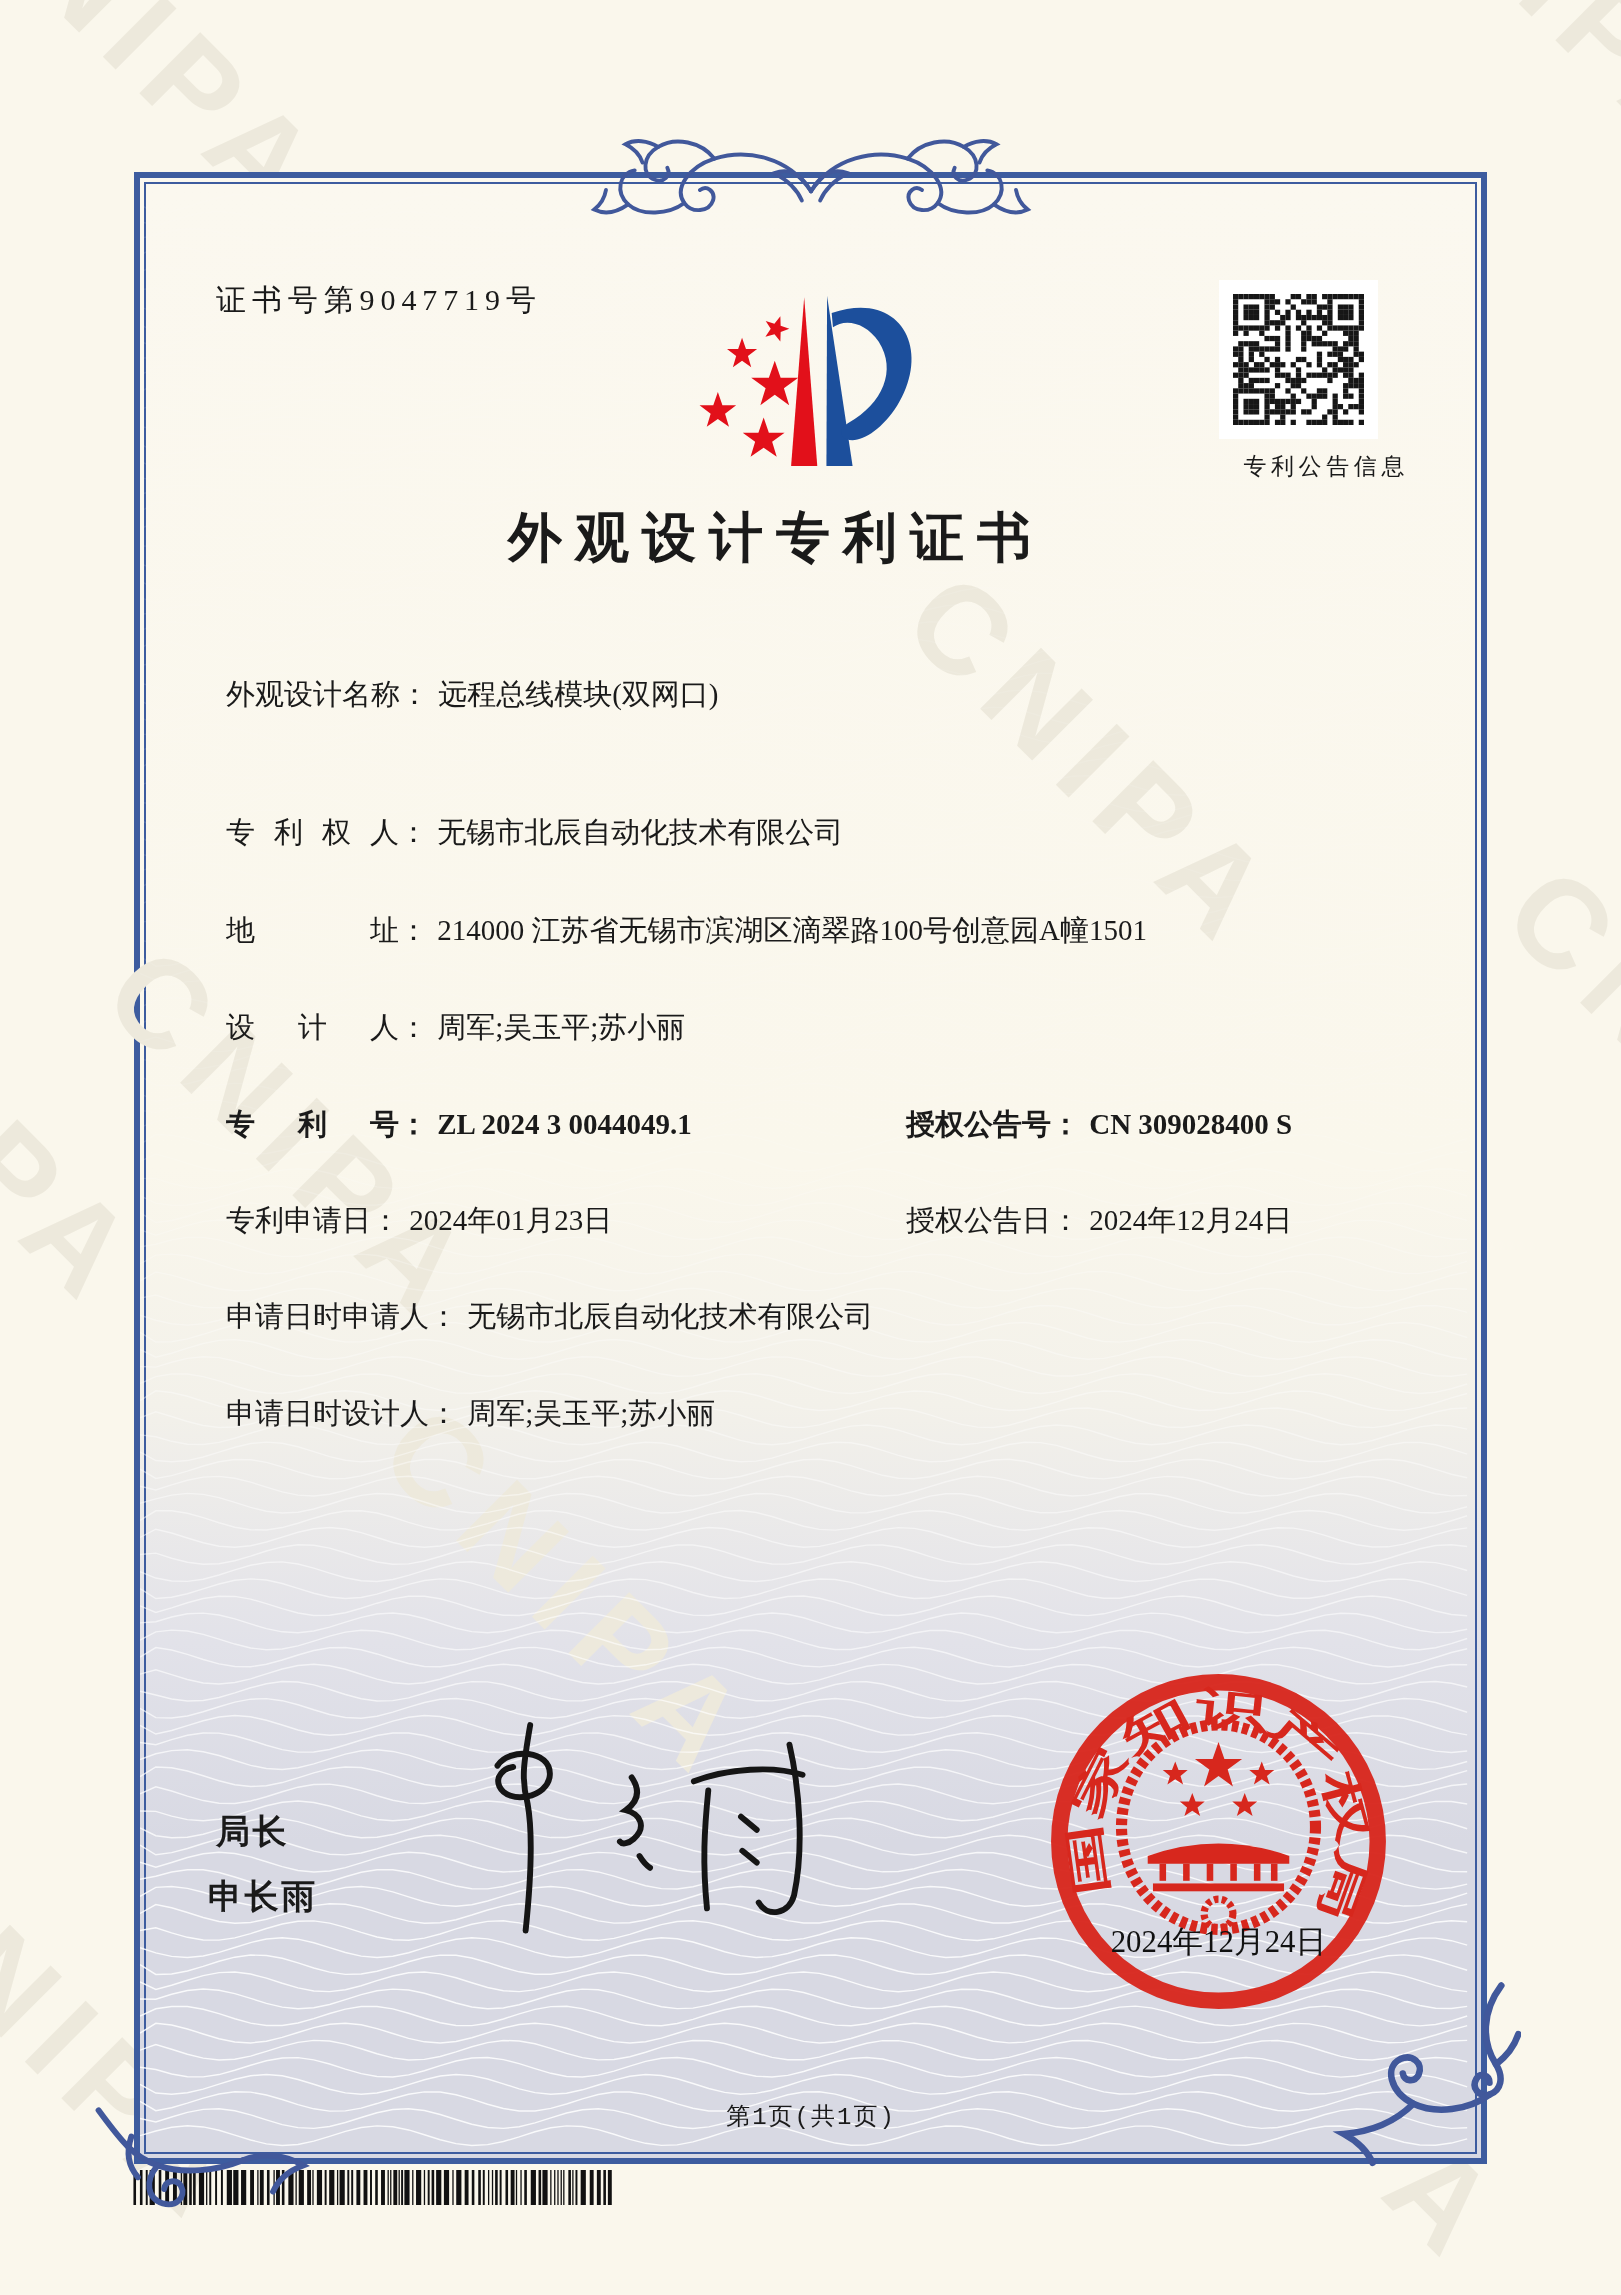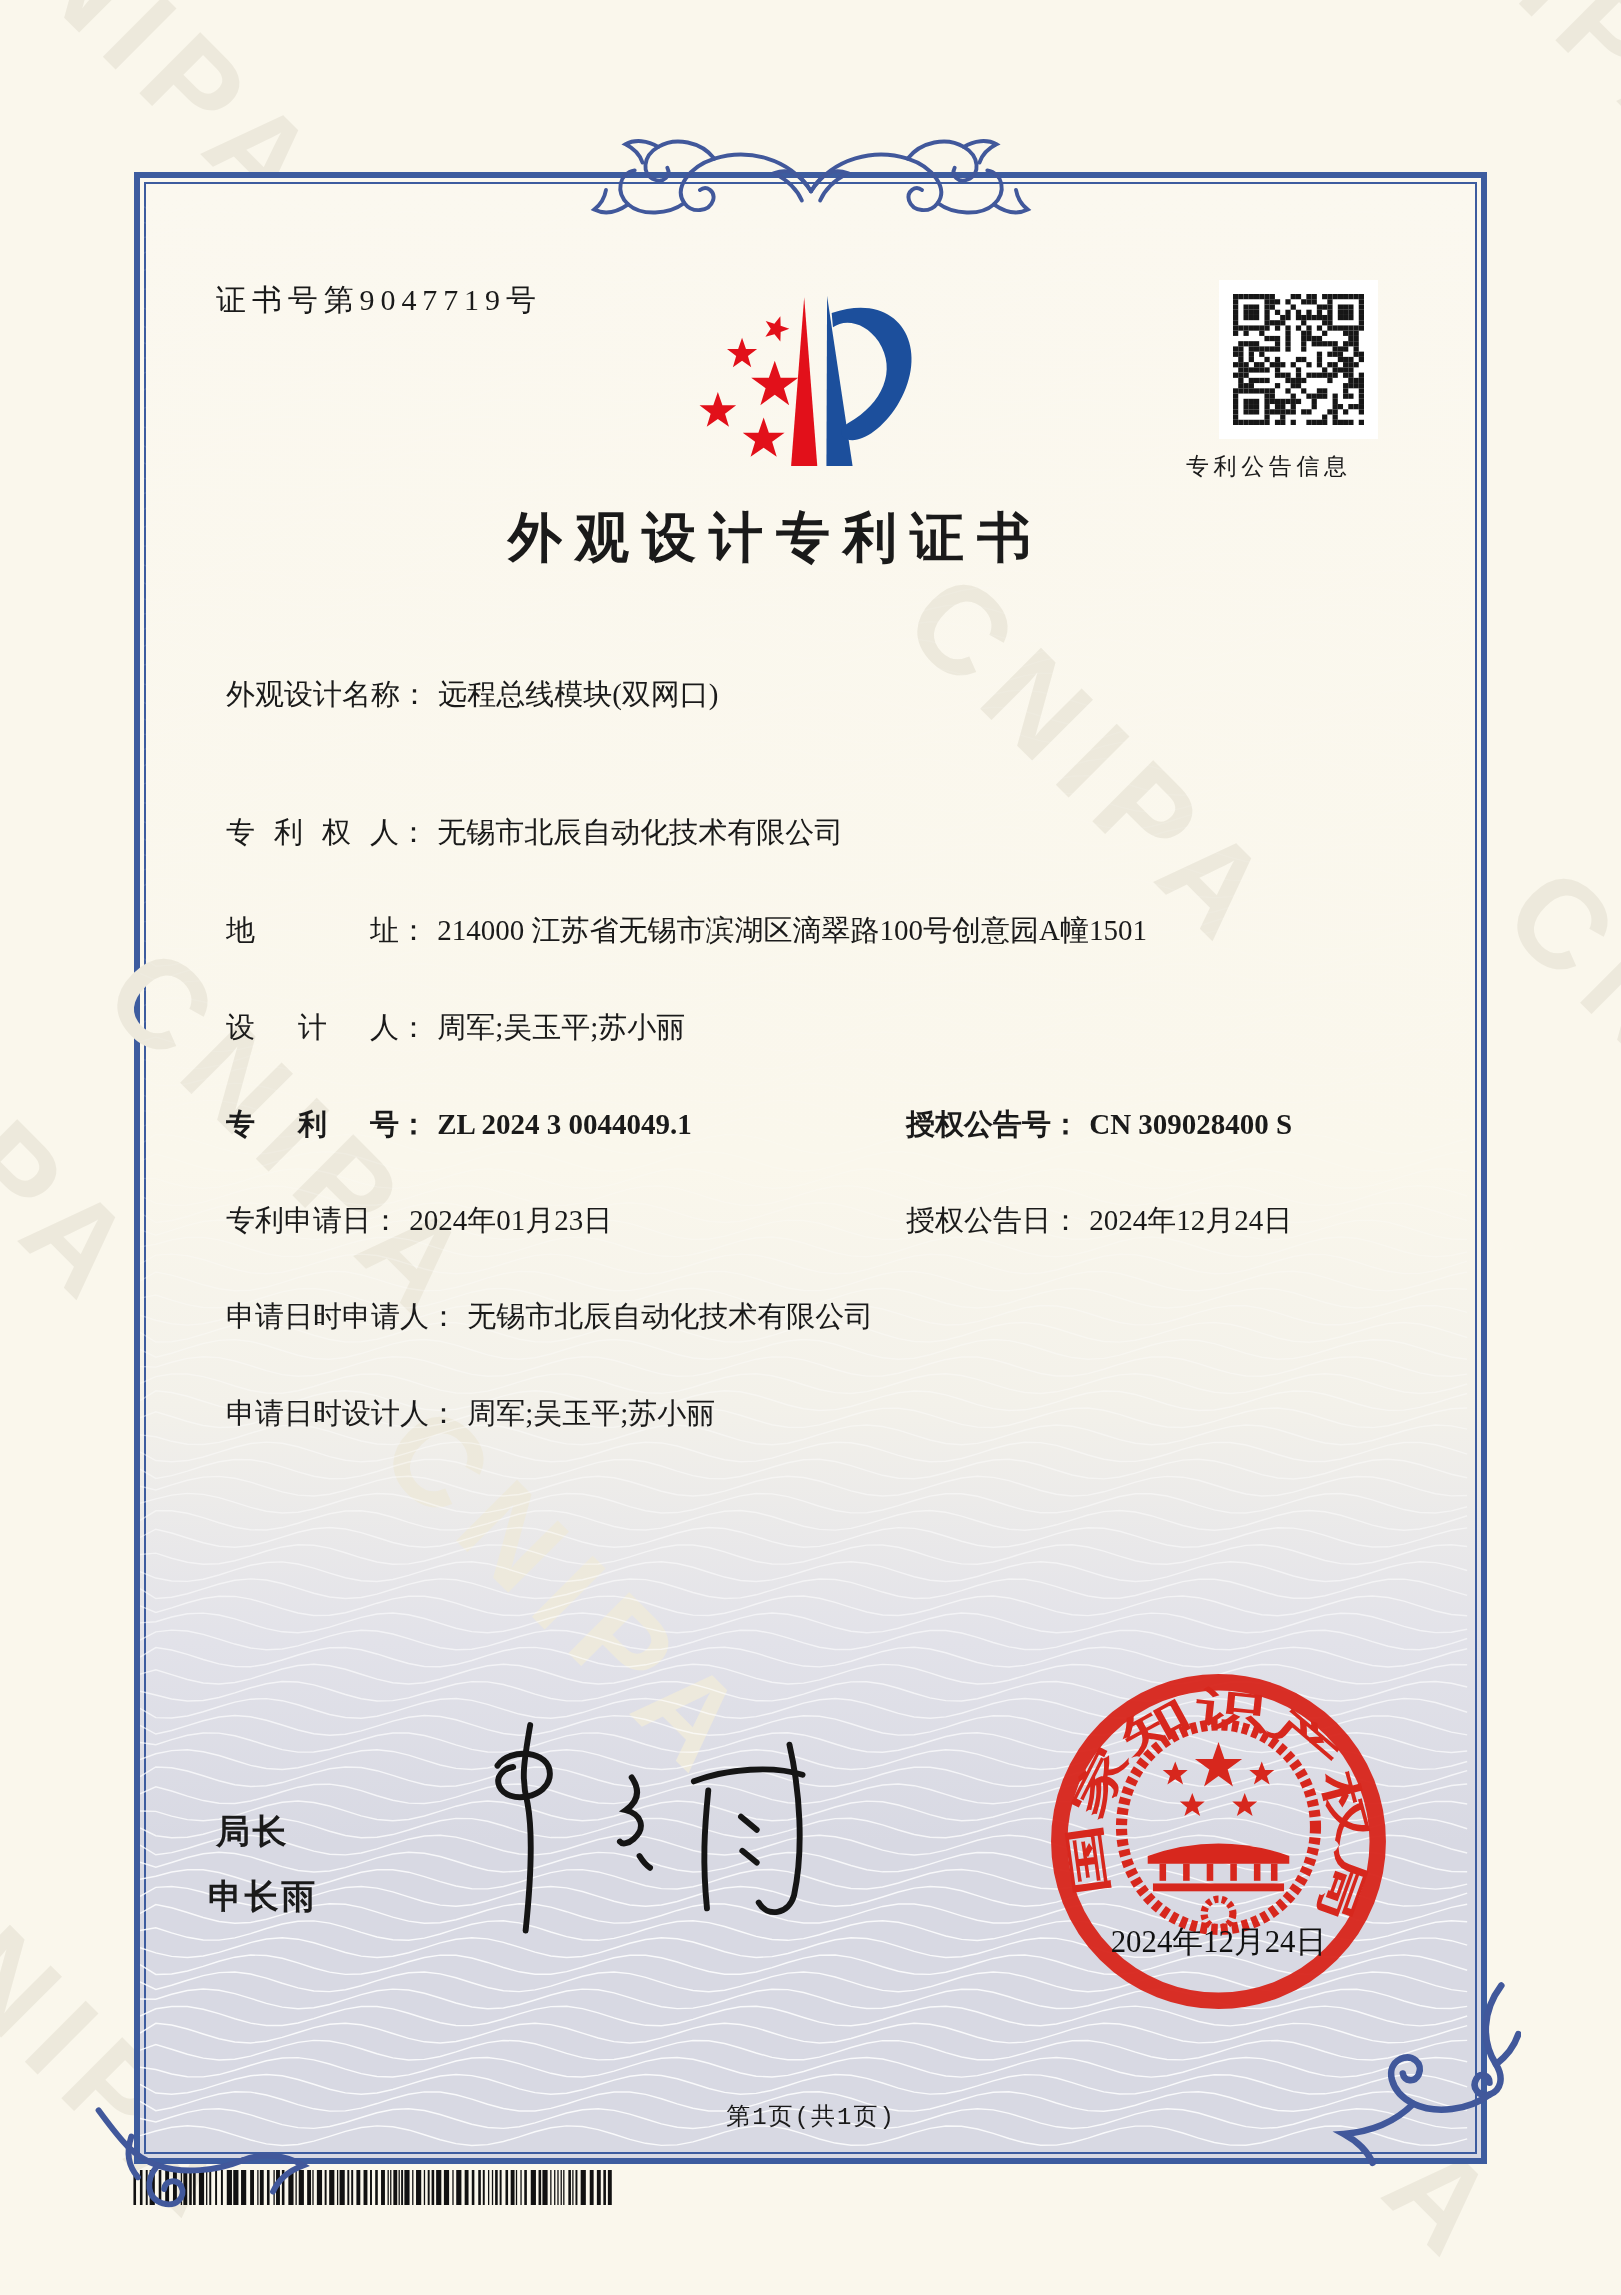--- a/index.html
+++ b/index.html
@@ -52,21 +52,21 @@
     font-size:30px;letter-spacing:5.9px;
   }
   .logo{position:absolute;left:693px;top:272px;z-index:3;}
   .qr-box{
     position:absolute;left:1219px;top:280px;width:159px;height:159px;
     background:#ffffff;z-index:3;
   }
   .qr-box svg{position:absolute;left:13.8px;top:13.8px;}
   .qr-caption{
     position:absolute;left:1186px;top:451px;width:223px;
-    text-align:left;font-size:23px;letter-spacing:4.6px;z-index:3;
+    text-align:right;font-size:23px;letter-spacing:4.6px;z-index:3;
   }
   .doc-title{
     position:absolute;left:10px;top:502px;width:1532px;
     text-align:center;
     font-size:54px;font-weight:bold;letter-spacing:13px;
   }
   
   .row{position:absolute;left:226px;width:1245px;font-size:29px;white-space:nowrap;}
   .lab{display:inline-block;}
   .jw{width:173px;text-align:justify;text-align-last:justify;}

